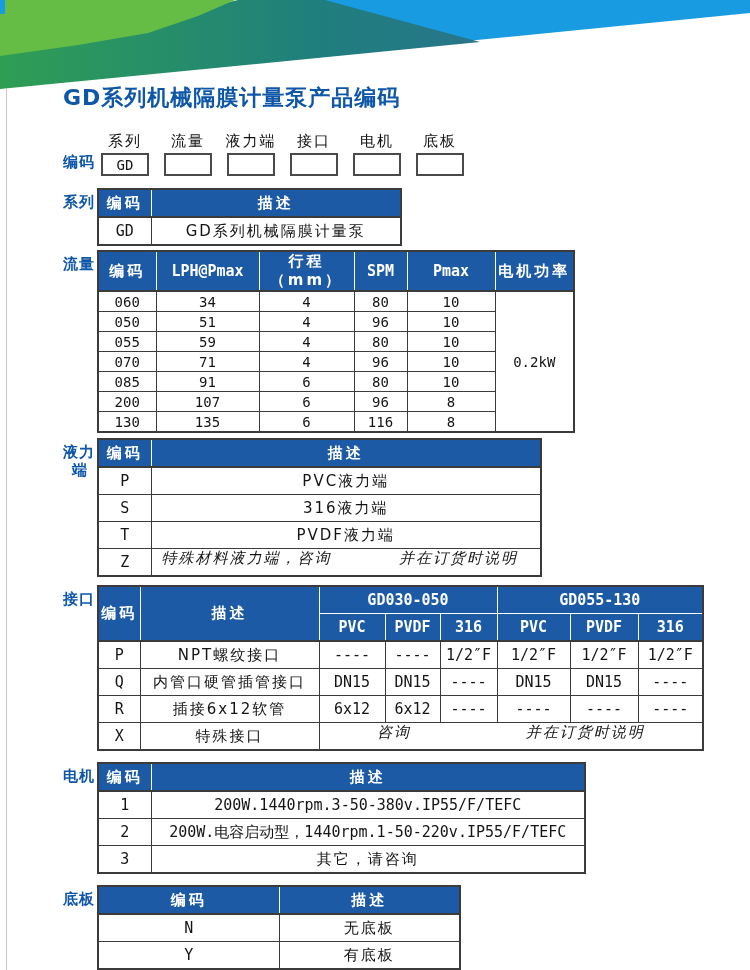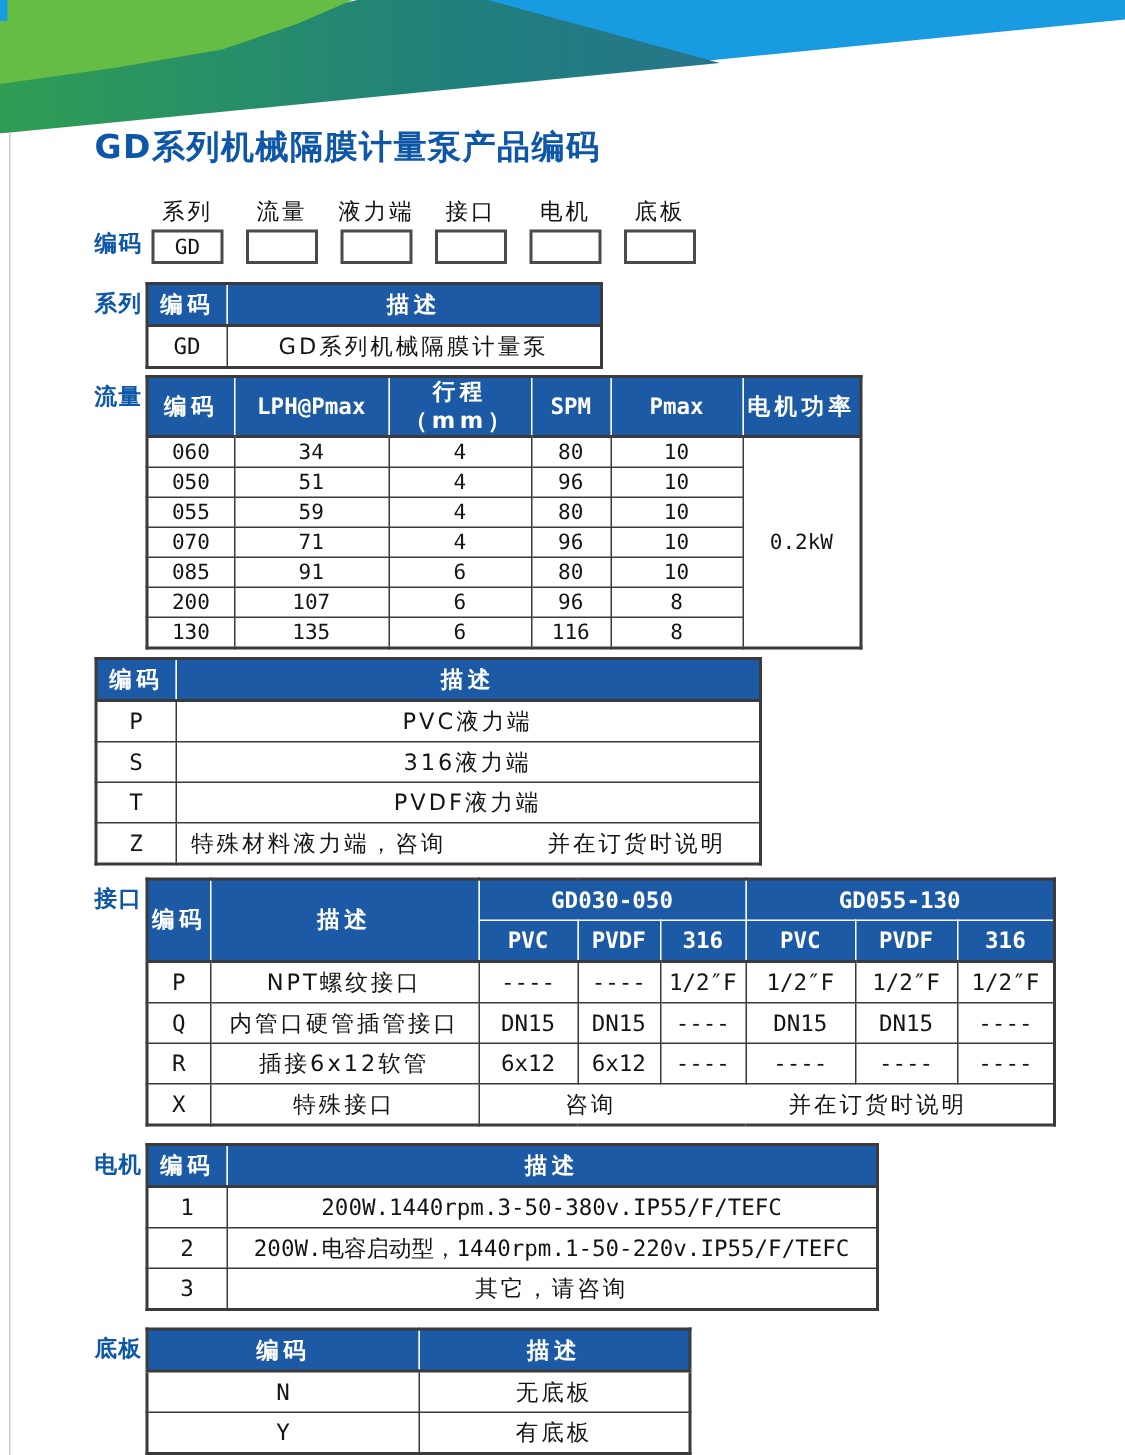--- a/index.html
+++ b/index.html
@@ -45,21 +45,21 @@
   th{background:#1c5aa5;color:#fff;font-weight:bold;font-size:15px;border:1px solid #fff;padding:0;}
   th.hb{border-bottom:2px solid #3b3b3b;}
   td{border:1px solid #3b3b3b;text-align:center;font-size:15px;padding:0;background:#fff;}
   .zh{letter-spacing:2px;}
   th.zh{letter-spacing:3px;}
   .mono{font-family:"DejaVu Sans Mono","Liberation Mono",monospace;letter-spacing:0;}
   tr.h28 th{height:26px;}
   tr.h32 th{height:30px;}
   tr.r27 td{height:26px;}
   tr.r20 td{height:19px;font-size:14px;}
-  .split{display:flex;align-items:center;height:100%;}
+  .split{display:flex;align-items:flex-start;height:100%;font-style:italic;}
   .split.between{justify-content:space-between;padding:0 22px 0 10px;}
   .split.around{justify-content:space-around;}
 
   #sec-series{top:188px;}
   #sec-flow{top:250px;}
   #sec-liquid{top:438px;}
   #sec-interface{top:585px;}
   #sec-motor{top:762px;}
   #sec-base{top:885px;}
 
@@ -208,20 +208,24 @@
       <td class="mono">135</td>
       <td class="mono">6</td>
       <td class="mono">116</td>
       <td class="mono">8</td>
     </tr>
   </tbody>
     </table>
 </div>
 
 <div class="section" id="sec-liquid">
+  <div class="side-label">
+    <div>液力</div>
+    <div class="c2">端</div>
+  </div>
   <table id="liquid-table">
     <colgroup>
         <col class="w53">
         <col class="w390">
       </colgroup>
     <tbody>
         <tr class="h28">
       <th class="zh hb">编码</th>
       <th class="zh hb">描述</th>
     </tr>

